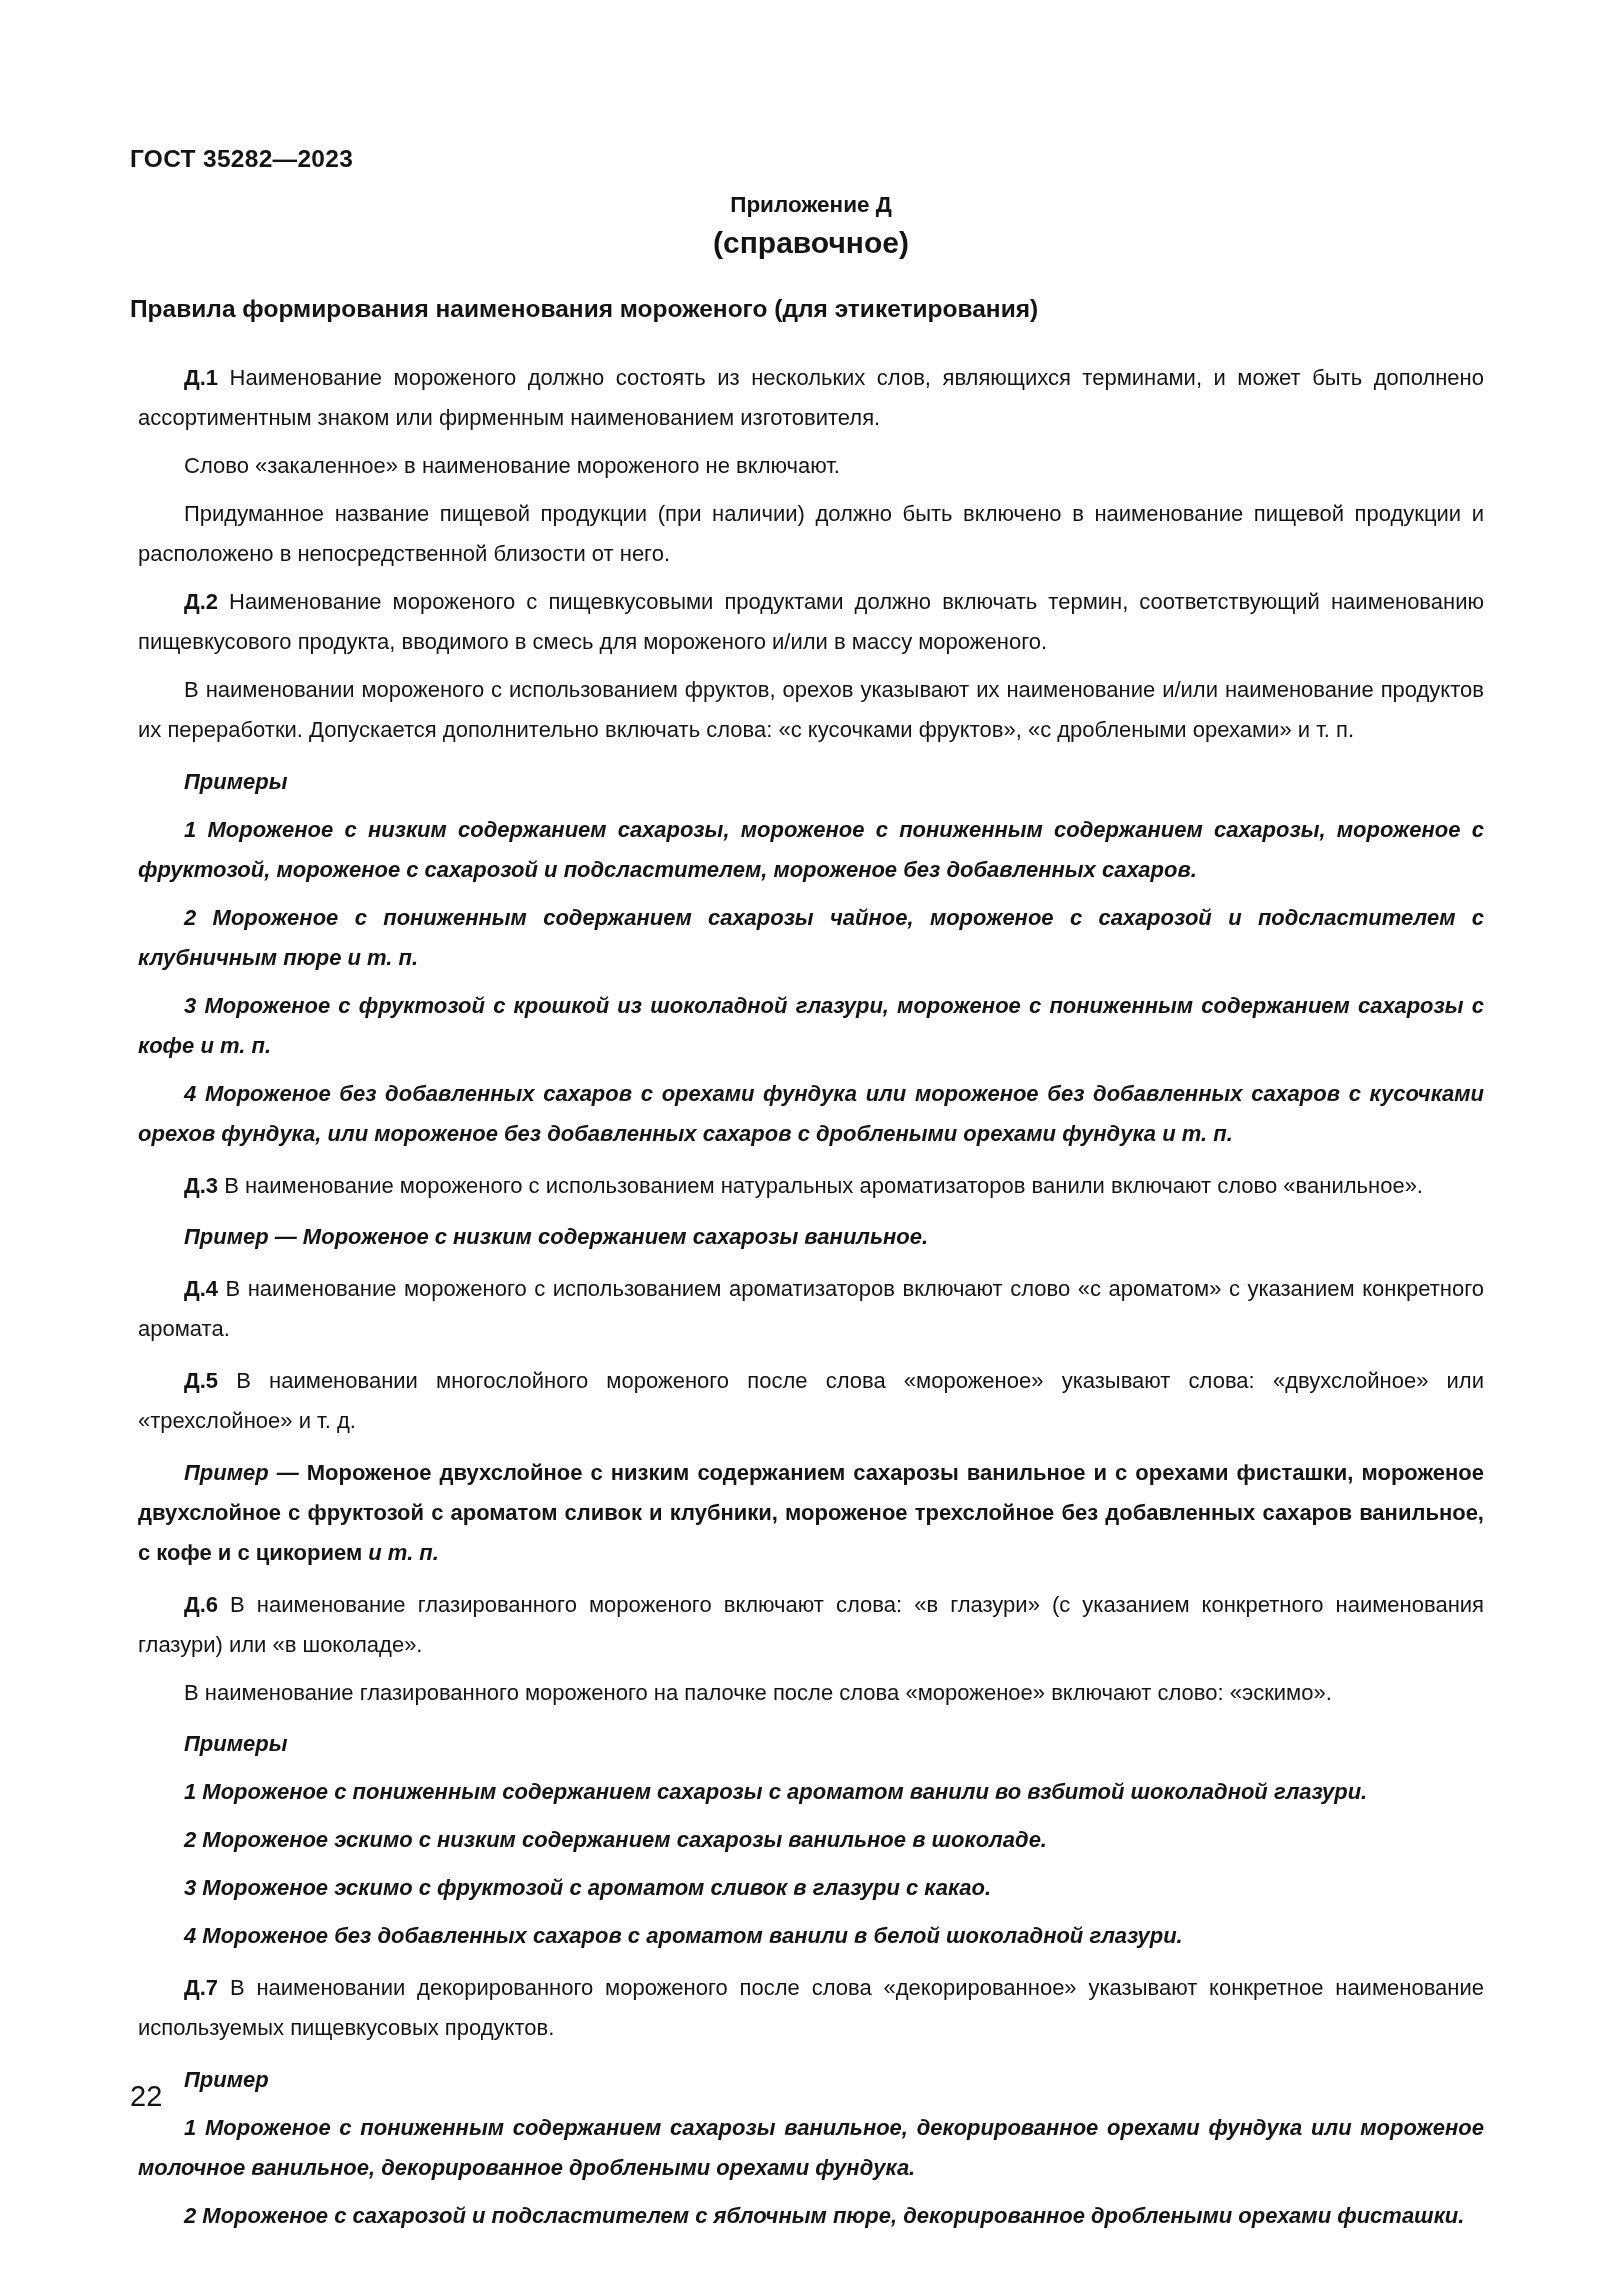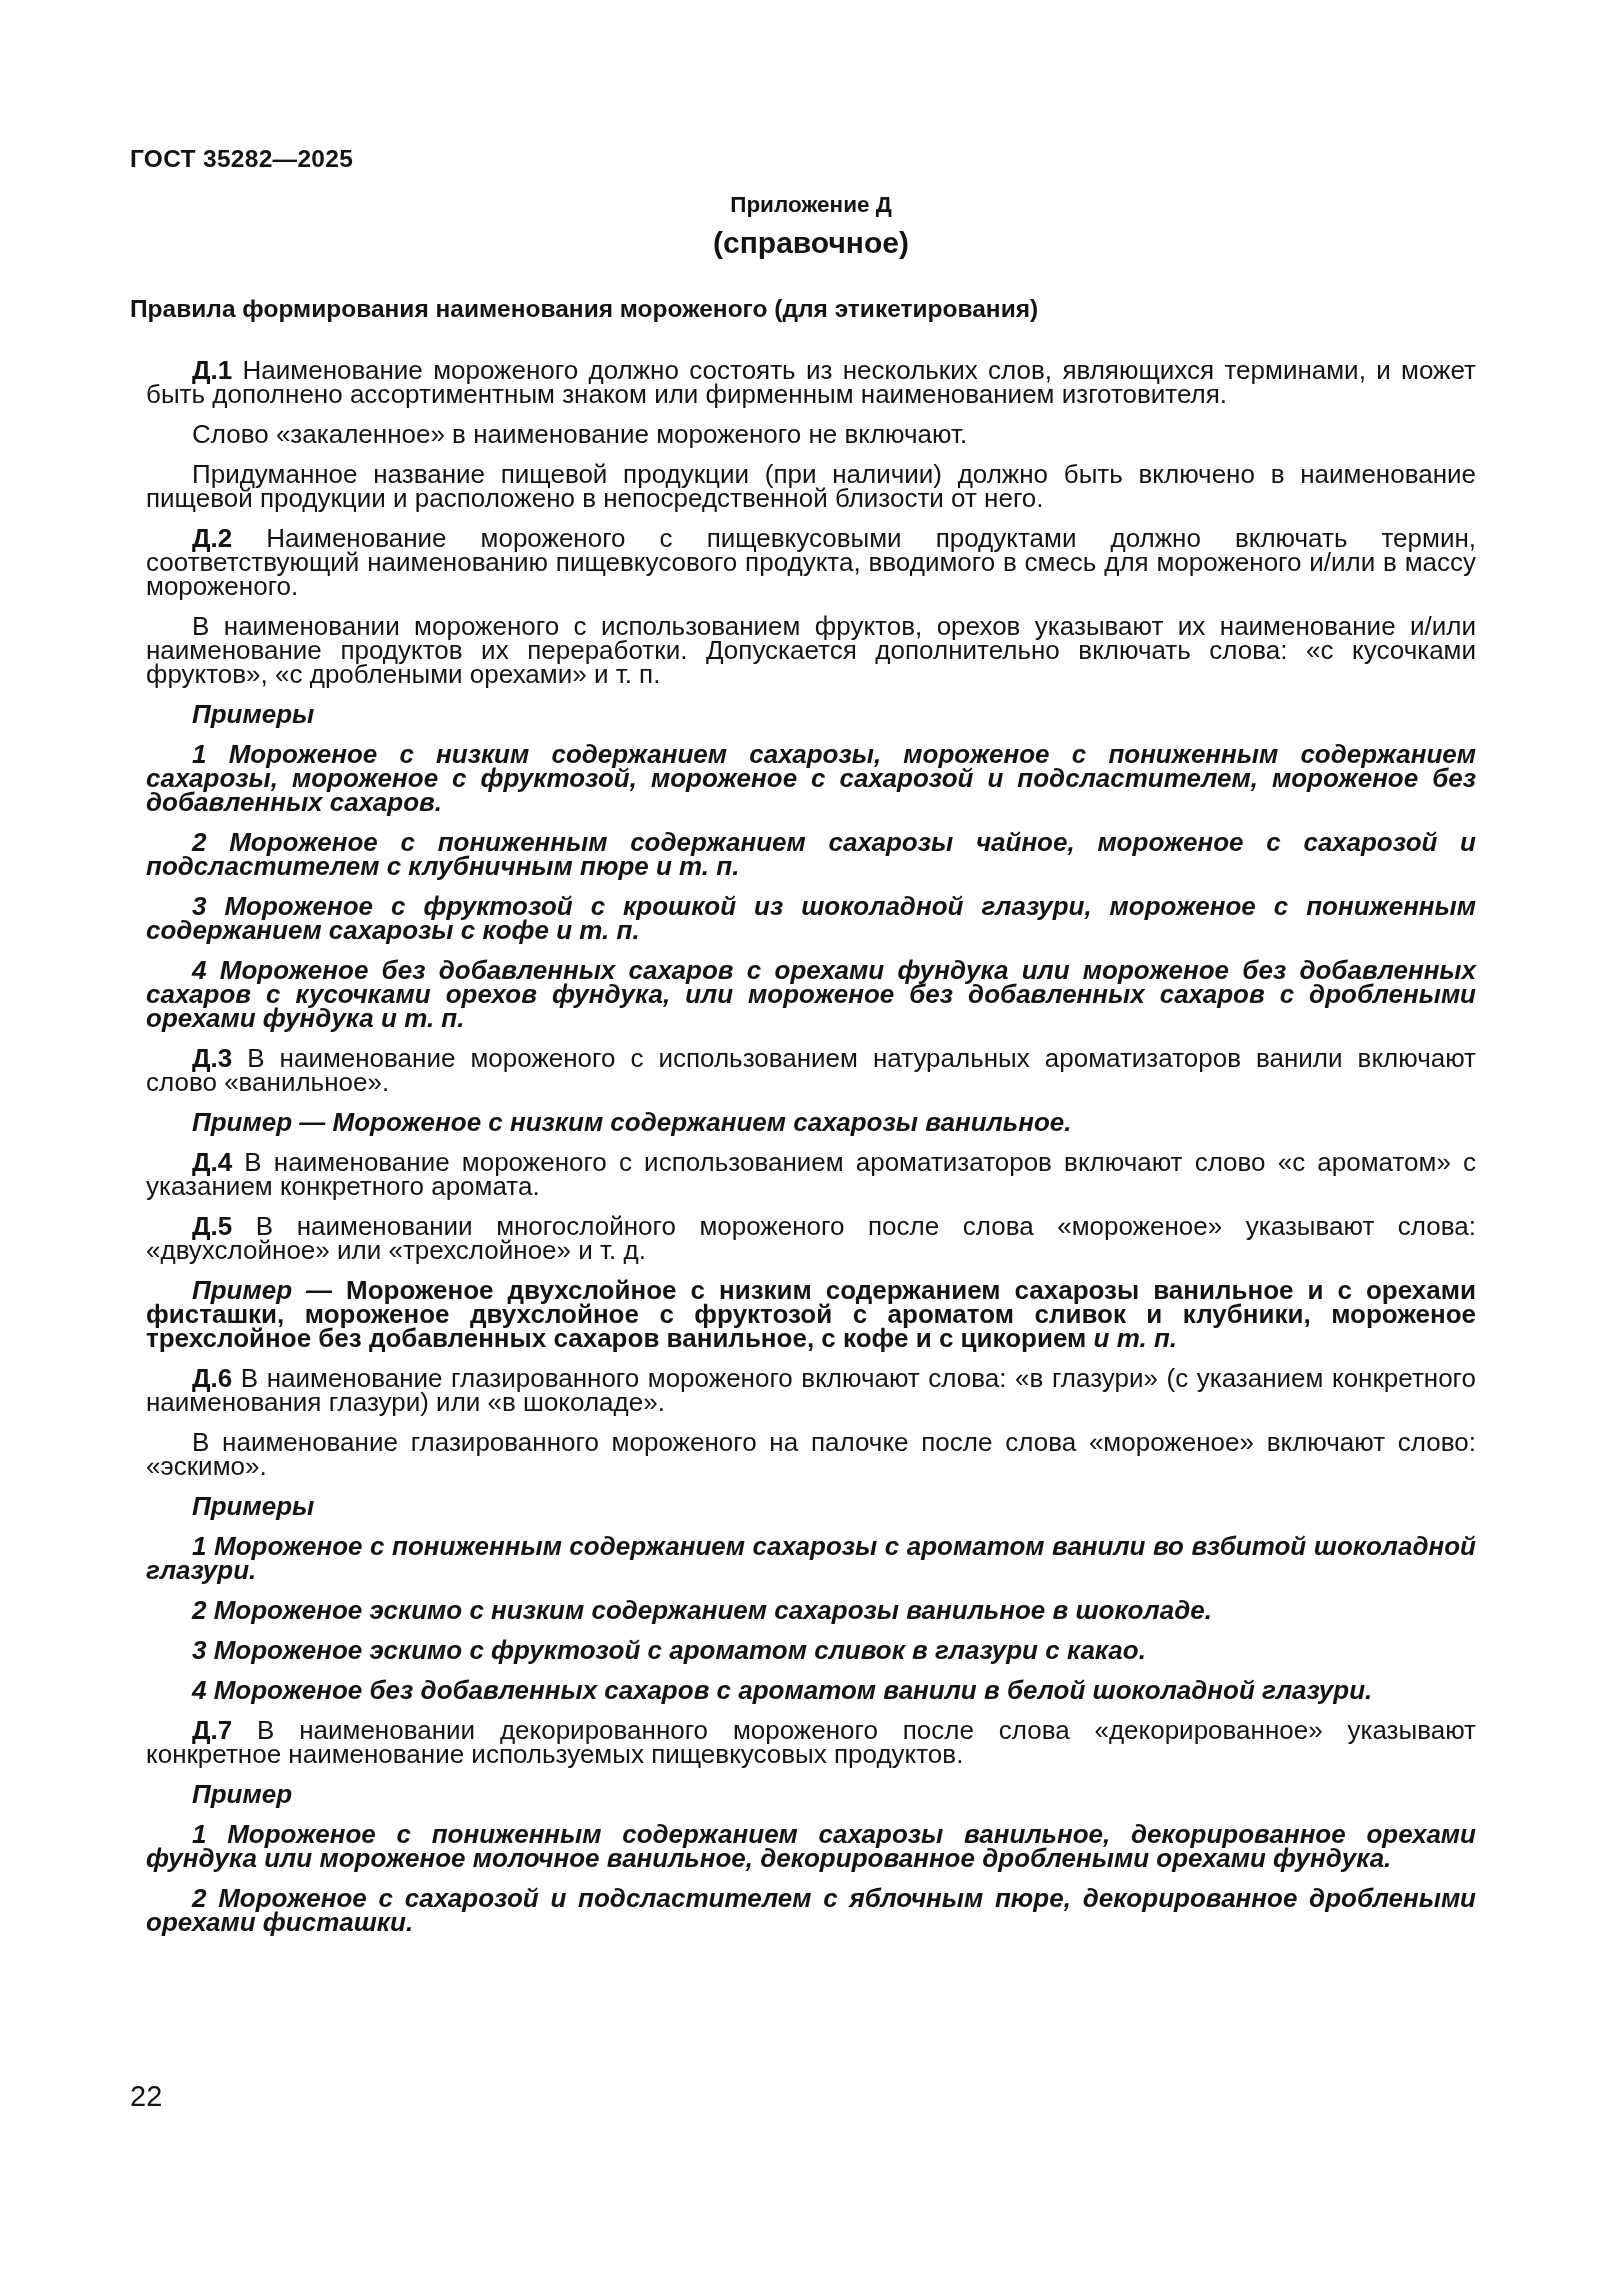--- a/index.html
+++ b/index.html
@@ -38,44 +38,44 @@
   .annex-title {
     margin-top: 35px;
     text-align: left;
     font-weight: bold;
     font-size: 24.5px;
   }
   .doc-body {
     margin-top: 35px;
   }
   .para {
-    margin: 16px;
-    font-size: 26px;
-    line-height: 24px;
+    margin: 8px;
+    font-size: 22px;
+    line-height: 40px;
     text-align: justify;
     text-indent: 46px;
   }
   .para.space {
     margin-top: 11.8px;
   }
   .seg-r { font-weight: normal; font-style: normal; }
   .seg-b { font-weight: bold; font-style: normal; }
   .seg-bi { font-weight: bold; font-style: italic; }
   .page-number {
     position: absolute;
     left: 130px;
     top: 2080px;
     font-size: 29px;
   }
 </style>
 </head>
 <body>
 
 <div class="page">
-  <div class="doc-number">ГОСТ 35282—2025</div>
+  <div class="doc-number">ГОСТ 35282—2023</div>
 
   <div class="annex-label">Приложение Д</div>
 
   <div class="annex-kind">(справочное)</div>
 
   <div class="annex-title">Правила формирования наименования мороженого (для этикетирования)</div>
 
   <div class="doc-body">
       <p class="para"><span class="seg-b">Д.1</span><span class="seg-r"> Наименование мороженого должно состоять из нескольких слов, являющихся терминами, и может быть дополнено ассортиментным знаком или фирменным наименованием изготовителя.</span></p>
       <p class="para"><span class="seg-r">Слово «закаленное» в наименование мороженого не включают.</span></p>

